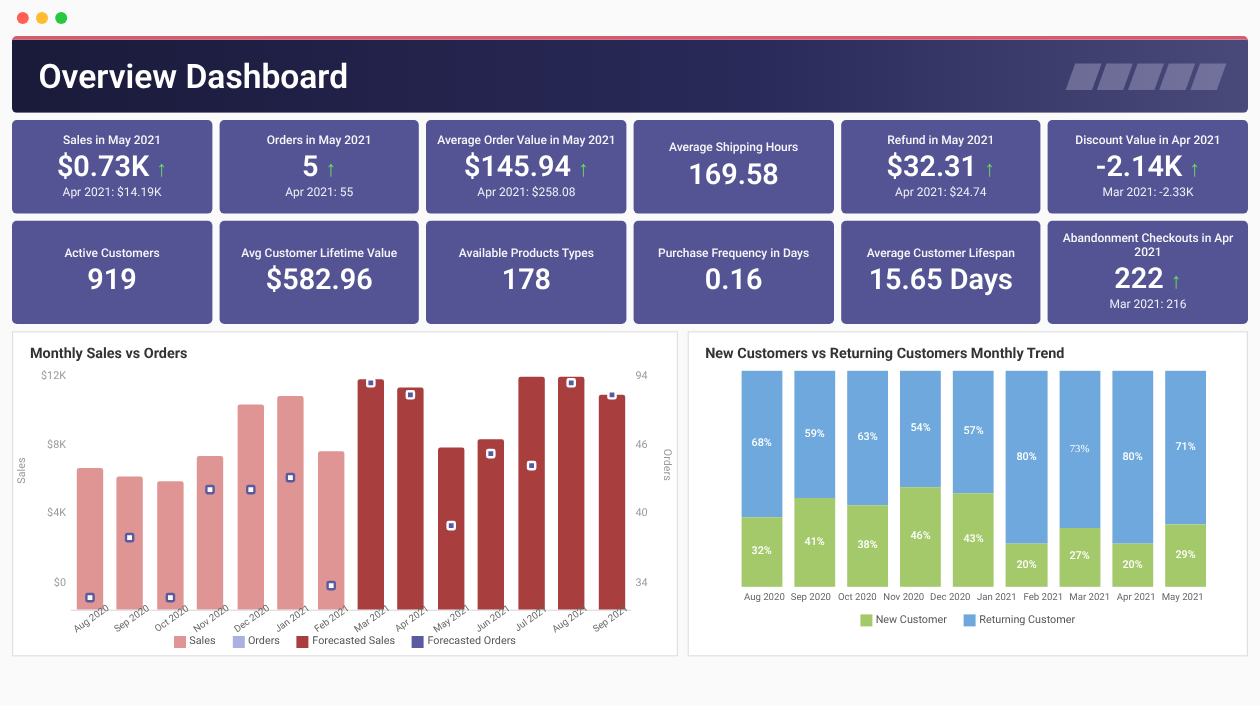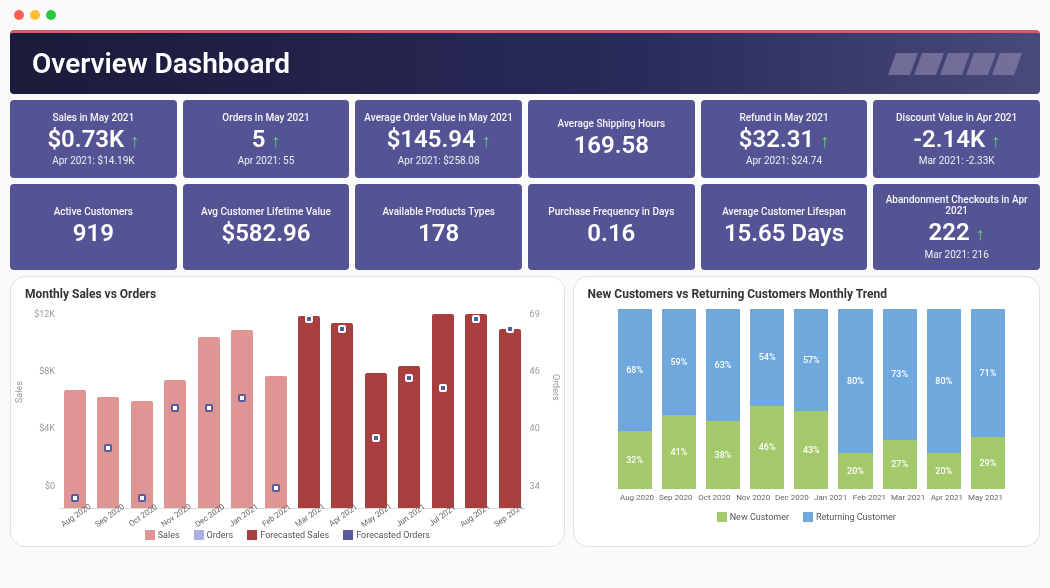--- a/index.html
+++ b/index.html
@@ -11,21 +11,21 @@
 .header h1{font-size:28px;font-weight:600}
 .header-graphic{display:flex;gap:4px;align-items:center;opacity:.5}
 .header-graphic span{display:block;width:22px;height:22px;background:#9a9ac0;transform:skewX(-20deg)}
 .kpi-grid{display:grid;grid-template-columns:repeat(6,1fr);gap:6px;margin-bottom:6px}
 .kpi{background:#545494;color:#fff;border-radius:4px;text-align:center;padding:10px 6px;min-height:78px;display:flex;flex-direction:column;justify-content:center}
 .kpi .t{font-size:10px;font-weight:500;opacity:.95;margin-bottom:2px}
 .kpi .v{font-size:24px;font-weight:600;line-height:1.2}
 .kpi .s{font-size:10px;opacity:.9;margin-top:2px}
 .arrow{color:#66d966;font-size:18px;font-weight:400}
 .charts{display:grid;grid-template-columns:1fr 1fr;gap:8px}
-.chart-card{background:#fff;border:1px solid #e0e0e0;border-radius:15px;padding:10px 14px 6px}
+.chart-card{background:#fff;border:1px solid #e0e0e0;border-radius:0;padding:10px 14px 6px}
 .chart-title{font-size:12px;font-weight:700;color:#333;margin-bottom:8px}
 .plot{position:relative;height:200px;display:flex}
 .yaxis{display:flex;flex-direction:column;justify-content:space-between;font-size:9px;color:#999;padding:0 4px 18px 0;text-align:right;width:34px}
 .yaxis2{display:flex;flex-direction:column;justify-content:space-between;font-size:9px;color:#999;padding:0 0 18px 4px;width:24px}
 .ylabel{position:absolute;left:-6px;top:50%;transform:rotate(-90deg) translateX(50%);transform-origin:left center;font-size:9px;color:#999}
 .ylabel2{position:absolute;right:-6px;top:50%;transform:rotate(90deg) translateX(-50%);transform-origin:right center;font-size:9px;color:#999}
 .bars{flex:1;display:flex;align-items:flex-end;gap:2px;border-bottom:1px solid #ddd;padding-bottom:0;position:relative}
 .bar-group{flex:1;display:flex;flex-direction:column;align-items:center;position:relative;height:100%}
 .bar{width:70%;border-radius:2px 2px 0 0;position:absolute;bottom:0}
 .bar-fc{background:#a83e3e}
@@ -190,21 +190,21 @@
             <div class="bar-group">
               <div class="bar bar-fc" style="height: 97.1429%;"></div>
               <div class="marker fc" style="left: 50%; bottom: 95%;"></div>
             </div>
             <div class="bar-group">
               <div class="bar bar-fc" style="height: 90%;"></div>
               <div class="marker fc" style="left: 50%; bottom: 90%;"></div>
             </div>
           </div>
         <div class="yaxis2" id="y2">
-            <span>69</span>
+            <span>94</span>
             <span>46</span>
             <span>40</span>
             <span>34</span>
           </div>
       </div>
       <div class="xlabels left" id="x1">
           <span>Aug 2020</span>
           <span>Sep 2020</span>
           <span>Oct 2020</span>
           <span>Nov 2020</span>
@@ -248,21 +248,21 @@
           </div>
           <div class="stack-col">
             <div class="seg ret" style="height: 57%;">57%</div>
             <div class="seg new" style="height: 43%;">43%</div>
           </div>
           <div class="stack-col">
             <div class="seg ret" style="height: 80%;">80%</div>
             <div class="seg new" style="height: 20%;">20%</div>
           </div>
           <div class="stack-col">
-            <div class="seg ret" style="height: 73%;">73%</div>
+            <div class="seg ret" style="height: 73%; font-family: Liberation Serif, serif;">73%</div>
             <div class="seg new" style="height: 27%; text-align: center;">27%</div>
           </div>
           <div class="stack-col">
             <div class="seg ret" style="height: 80%;">80%</div>
             <div class="seg new" style="height: 20%;">20%</div>
           </div>
           <div class="stack-col">
             <div class="seg ret" style="height: 71%;">71%</div>
             <div class="seg new" style="height: 29%;">29%</div>
           </div>

